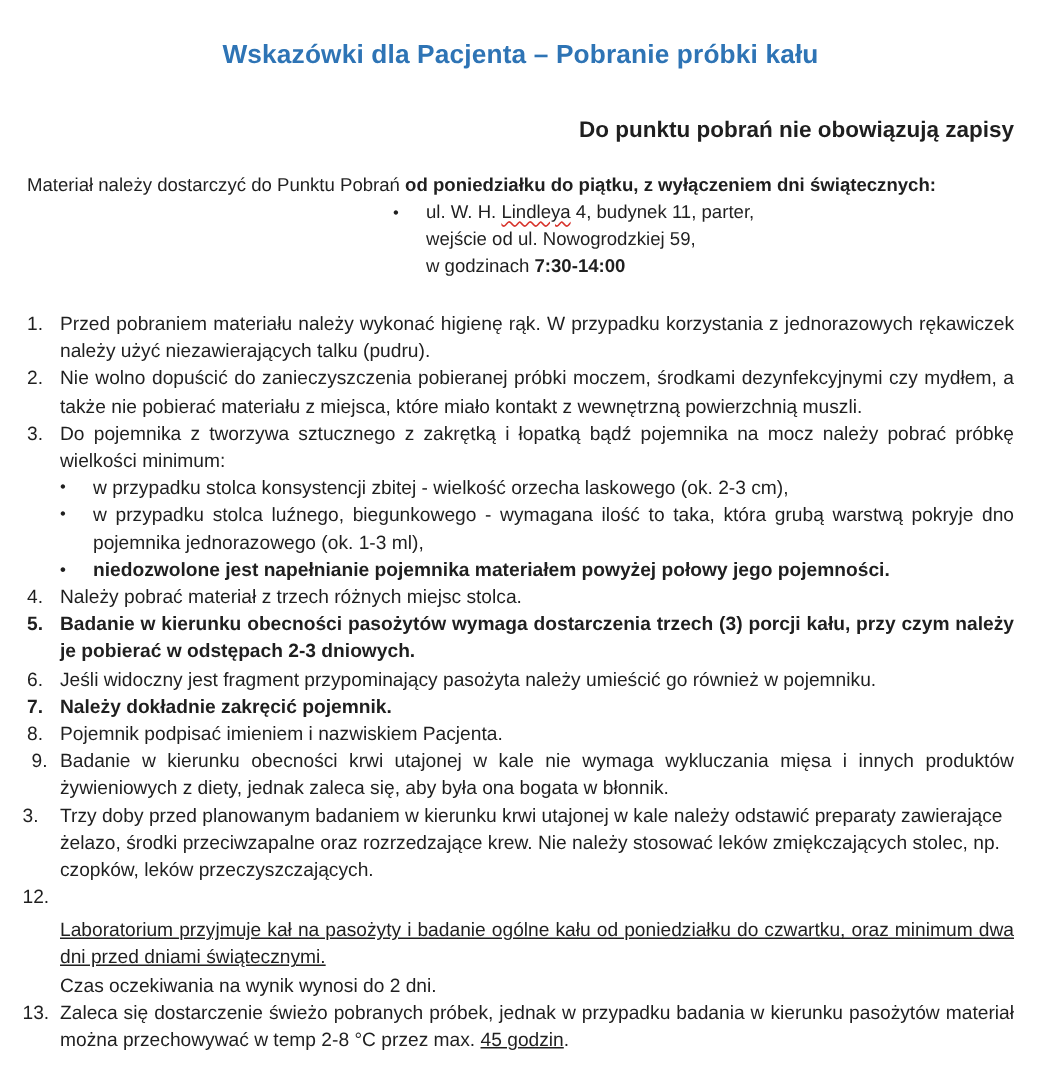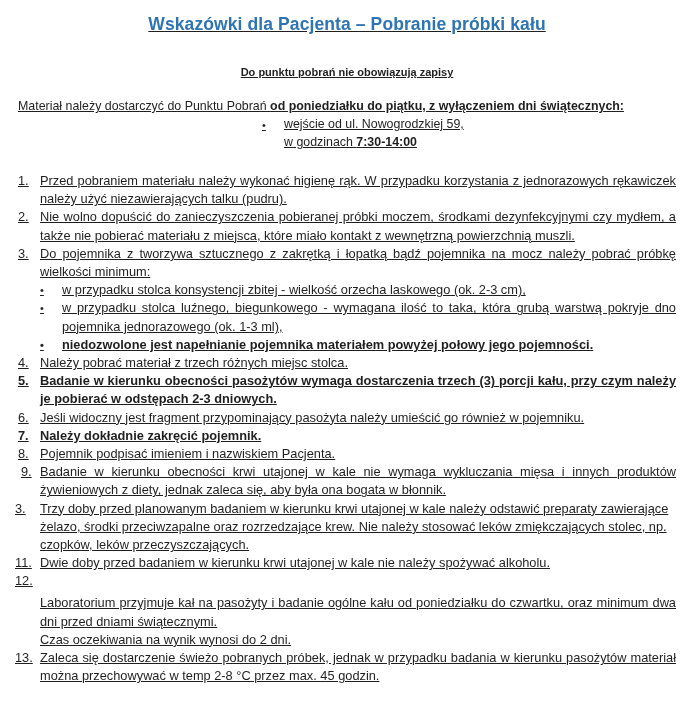--- a/index.html
+++ b/index.html
@@ -11,35 +11,34 @@
     width: 694px;
     height: 720px;
     font-family: "Liberation Sans", sans-serif;
     color: #1f1f1f;
     overflow: hidden;
   }
   .page {
     box-sizing: border-box;
     width: 694px;
     height: 720px;
-    padding: 8px 18px 0 18px;
-    text-decoration: underline;
+    padding: 20px 18px 0 18px;
   }
   .doc-title {
     margin: 6px 0 0 0;
     text-align: center;
     font-size: 17.5px;
     font-weight: bold;
     color: #2E74B5;
     letter-spacing: 0.1px;
   }
   .subtitle {
     margin: 31px 0 0 0;
-    text-align: center;
-    font-size: 11px;
+    text-align: right;
+    font-size: 15px;
     font-weight: bold;
   }
   .delivery {
     margin: 21px 0 0 0;
     text-align: left;
     font-size: 12.4px;
   }
   .address-block {
     margin: 2px 0 0 244px;
     font-size: 12.4px;
@@ -94,20 +93,21 @@
   <h1 class="doc-title">Wskazówki dla Pacjenta – Pobranie próbki kału</h1>
 
   <p class="subtitle">Do punktu pobrań nie obowiązują zapisy</p>
 
   <p class="delivery"><span>Materiał należy dostarczyć do Punktu Pobrań </span><span class="bold">od poniedziałku do piątku, z wyłączeniem dni świątecznych:</span></p>
 
   <div class="address-block">
     <div class="addr-row">
       <span class="addr-bullet">•</span>
       <div class="addr-lines">
+        <div><span>ul. W. H. </span><span class="spellcheck">Lindleya</span><span> 4, budynek 11, parter,</span></div>
         <div>wejście od ul. Nowogrodzkiej 59,</div>
         <div><span>w godzinach </span><span class="bold">7:30-14:00</span></div>
       </div>
     </div>
   </div>
 
   <div class="list">
 
     <div class="item">
       <span class="num">1.</span>
@@ -166,24 +166,20 @@
     <div class="item shift-r">
       <span class="num">9.</span>
       <p class="itext">Badanie w kierunku obecności krwi utajonej w kale nie wymaga wykluczania mięsa i innych produktów żywieniowych z diety, jednak zaleca się, aby była ona bogata w błonnik.</p>
     </div>
 
     <div class="item wide-num">
       <span class="num">3.</span>
       <p class="itext left">Trzy doby przed planowanym badaniem w kierunku krwi utajonej w kale należy odstawić preparaty zawierające żelazo, środki przeciwzapalne oraz rozrzedzające krew. Nie należy stosować leków zmiękczających stolec, np. czopków, leków przeczyszczających.</p>
     </div>
 
-    <div class="item wide-num">
-      <span class="num">11.</span>
-      <p class="itext left">Dwie doby przed badaniem w kierunku krwi utajonej w kale nie należy spożywać alkoholu.</p>
-    </div>
 
     <div class="item wide-num">
       <span class="num">12.</span>
       <div class="itext">
         <p class="ul-line">Laboratorium przyjmuje kał na pasożyty i badanie ogólne kału od poniedziałku do czwartku, oraz minimum dwa dni przed dniami świątecznymi.</p>
         <p style="text-align:left;">Czas oczekiwania na wynik wynosi do 2 dni.</p>
       </div>
     </div>
 
     <div class="item wide-num">

